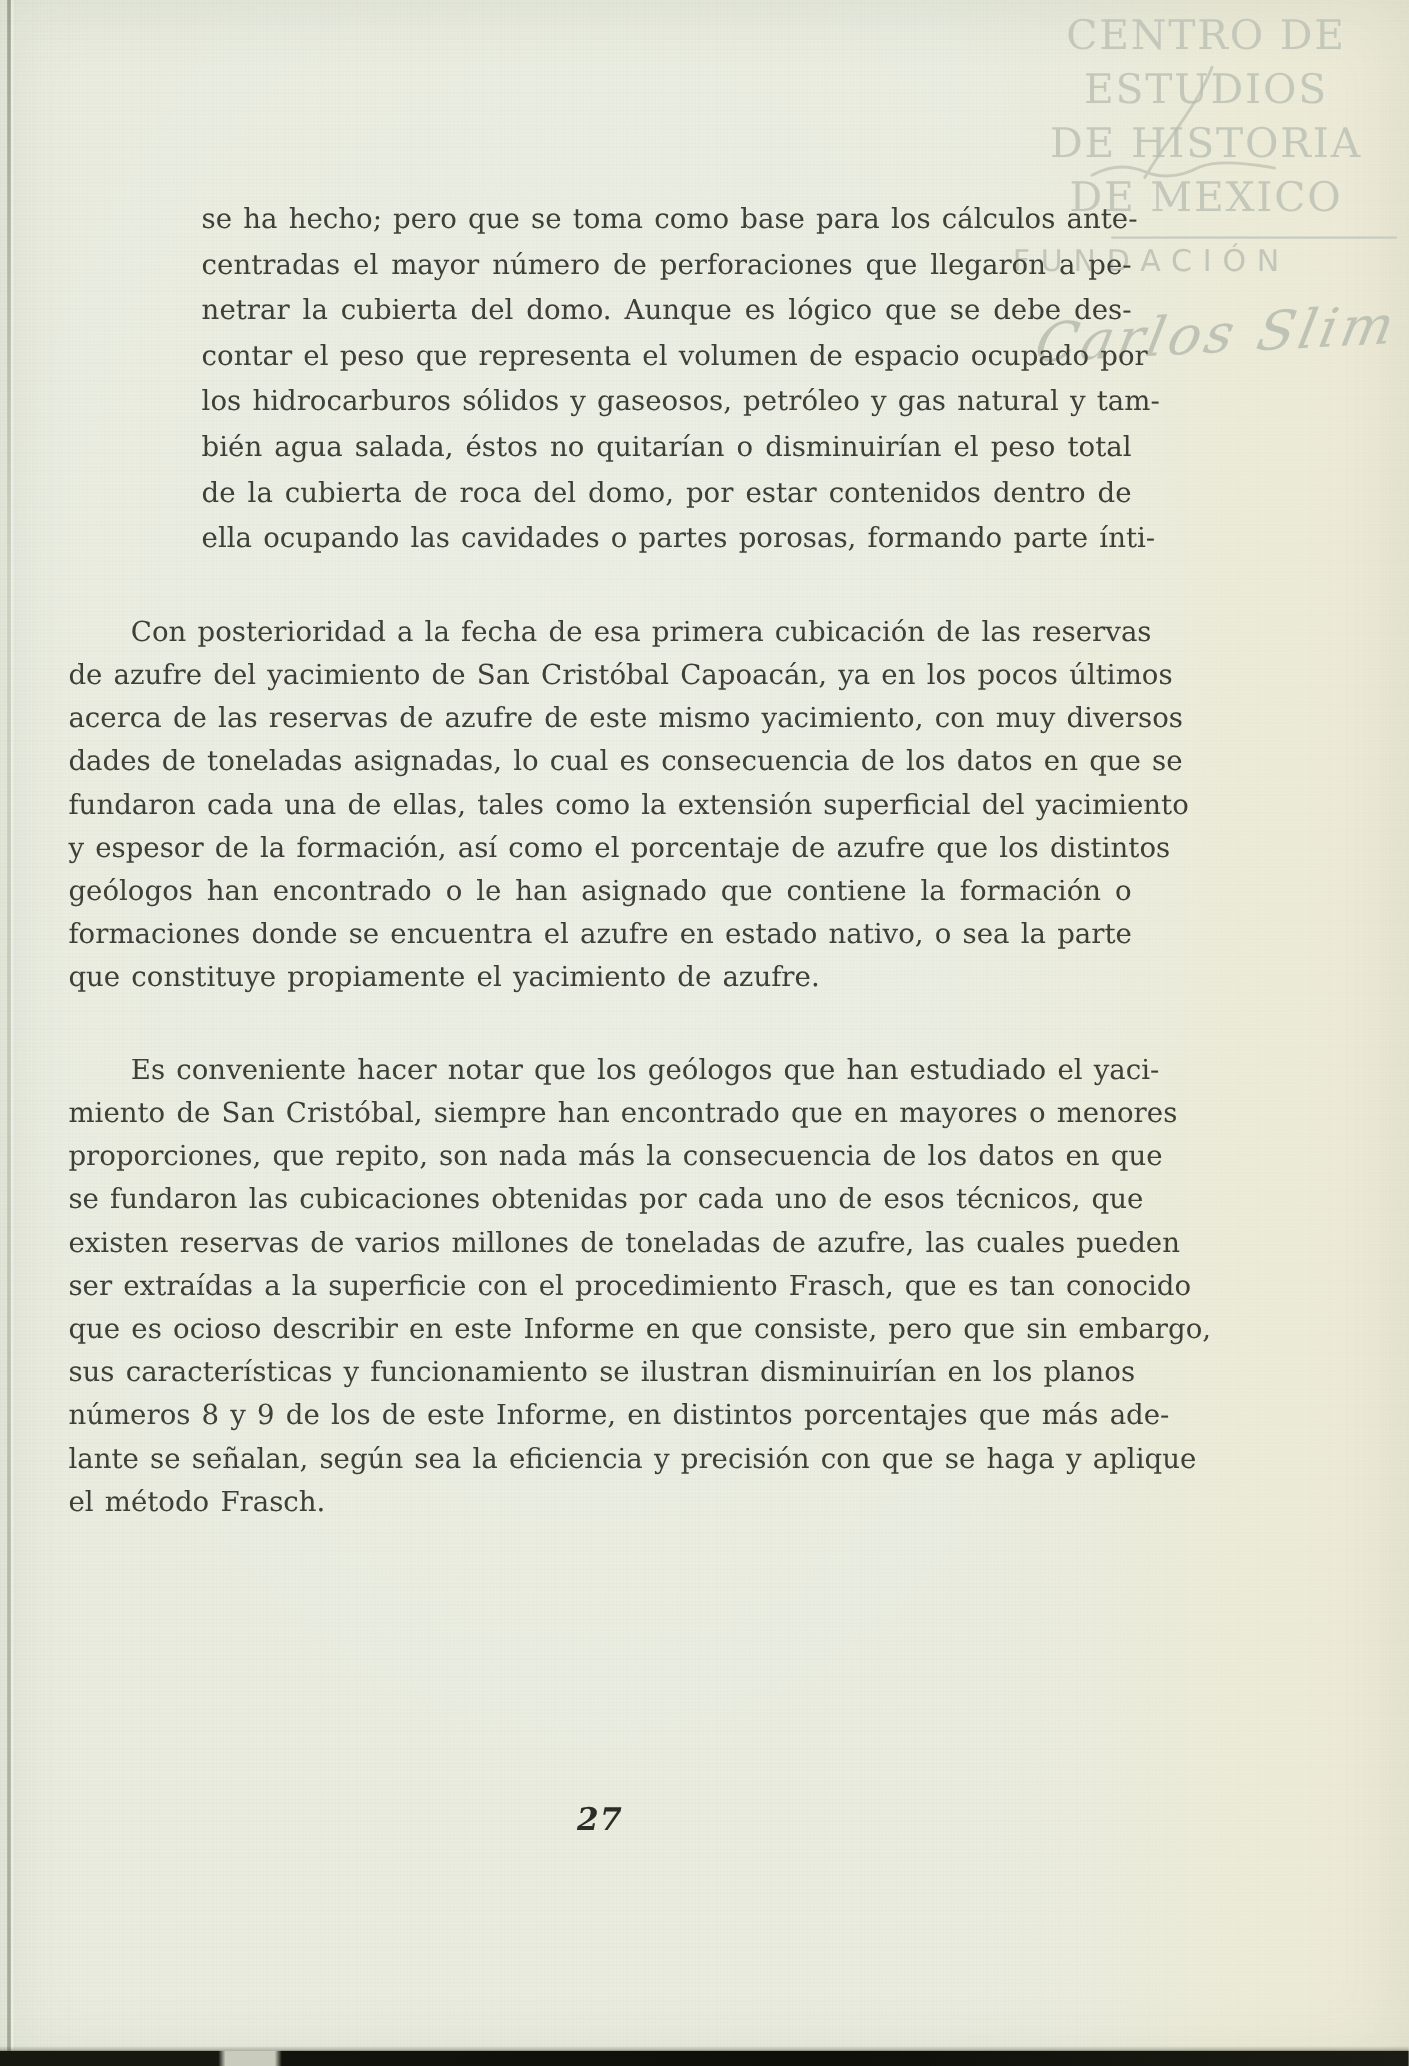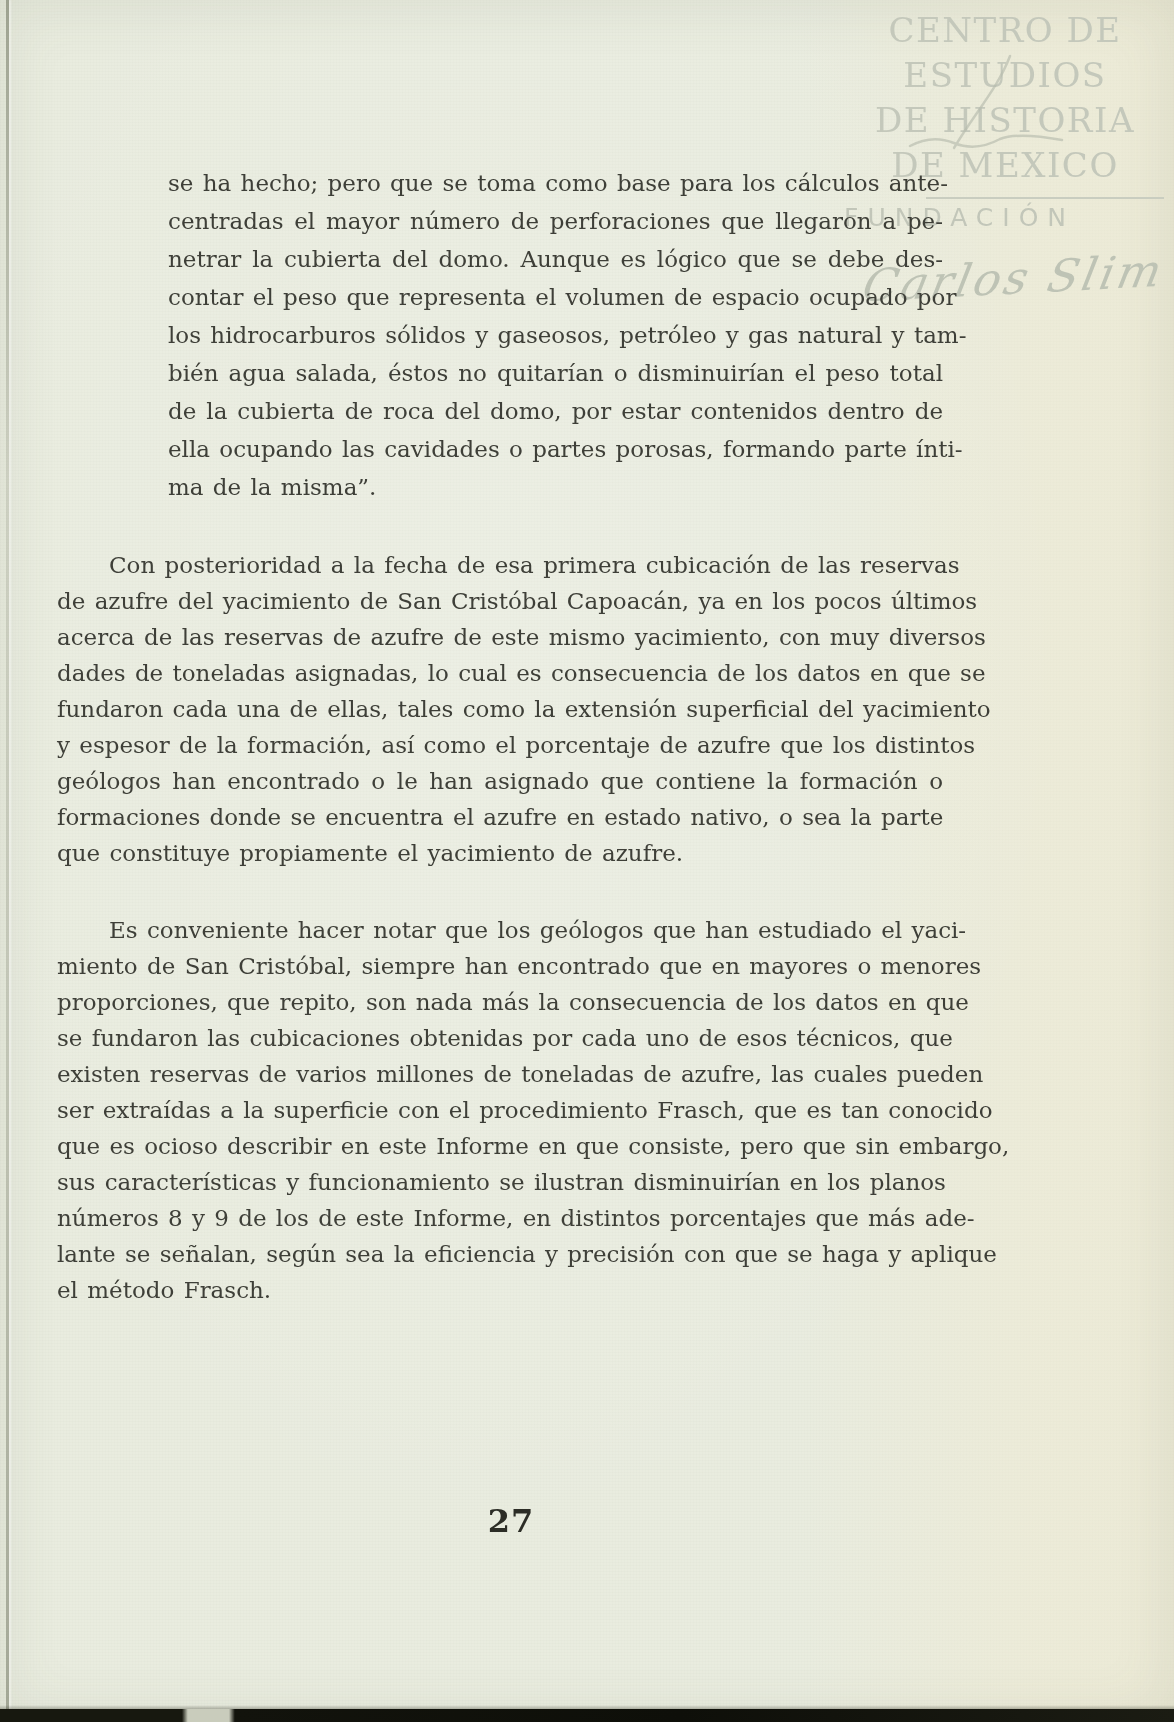--- a/index.html
+++ b/index.html
@@ -83,24 +83,24 @@
     text-align-last:justify;
     height:36px;line-height:36px;
     word-spacing:2px;
   }
   .quote{margin-left:111px;margin-bottom:26px;}
   .quote .line{height:38px;line-height:38px;}
   .para-end{text-align-last:left;}
   .first-indent{padding-left:52px;margin-top:41px;}
 
   .page-number{
-    position:absolute;left:68px;top:1502px;width:886px;
+    position:absolute;left:57px;top:1502px;width:886px;
     text-align:center;
     font-family:"DejaVu Serif", serif;font-weight:700;
-    font-size:32px;color:#2c2d26;letter-spacing:1px;
+    font-size:26px;color:#2c2d26;letter-spacing:1px;font-style:italic;
   }
 </style>
 </head>
 <body>
 
 <div class="page">
 
   <div class="watermark">
     <div class="wm-line">CENTRO DE</div>
     <div class="wm-line">ESTUDIOS</div>
@@ -119,21 +119,20 @@
   <div class="text-col">
       <div class="quote">
         <div class="line">se ha hecho; pero que se toma como base para los cálculos ante-</div>
         <div class="line">centradas el mayor número de perforaciones que llegaron a pe-</div>
         <div class="line">netrar la cubierta del domo. Aunque es lógico que se debe des-</div>
         <div class="line">contar el peso que representa el volumen de espacio ocupado por</div>
         <div class="line">los hidrocarburos sólidos y gaseosos, petróleo y gas natural y tam-</div>
         <div class="line">bién agua salada, éstos no quitarían o disminuirían el peso total</div>
         <div class="line">de la cubierta de roca del domo, por estar contenidos dentro de</div>
         <div class="line">ella ocupando las cavidades o partes porosas, formando parte ínti-</div>
-        <div class="line para-end">ma de la misma”.</div>
       </div>
       <div class="para">
         <div class="line first-indent">Con posterioridad a la fecha de esa primera cubicación de las reservas</div>
         <div class="line">de azufre del yacimiento de San Cristóbal Capoacán, ya en los pocos últimos</div>
         <div class="line">acerca de las reservas de azufre de este mismo yacimiento, con muy diversos</div>
         <div class="line">dades de toneladas asignadas, lo cual es consecuencia de los datos en que se</div>
         <div class="line">fundaron cada una de ellas, tales como la extensión superficial del yacimiento</div>
         <div class="line">y espesor de la formación, así como el porcentaje de azufre que los distintos</div>
         <div class="line">geólogos han encontrado o le han asignado que contiene la formación o</div>
         <div class="line">formaciones donde se encuentra el azufre en estado nativo, o sea la parte</div>

